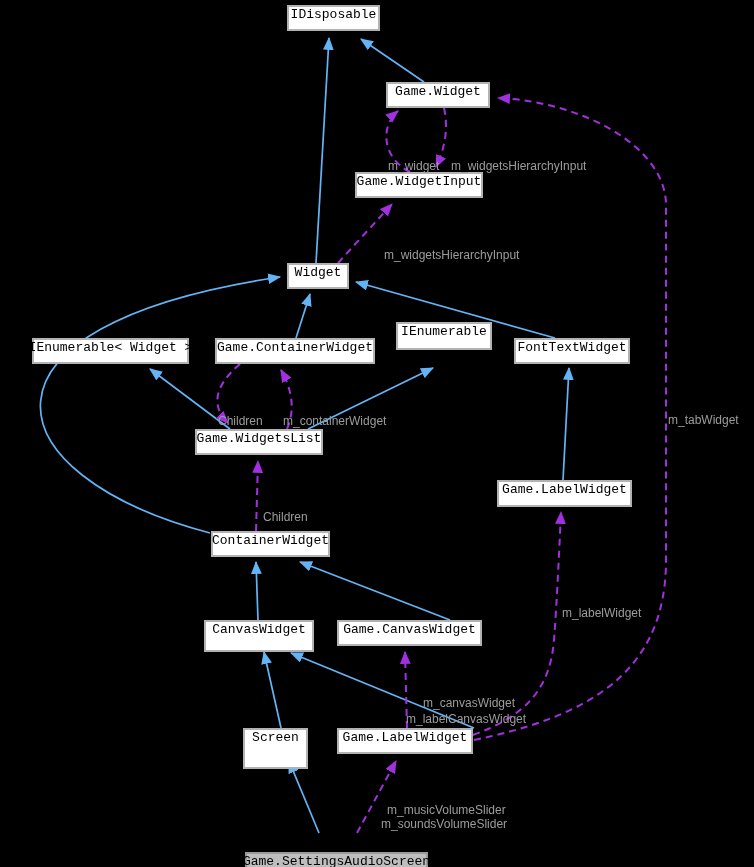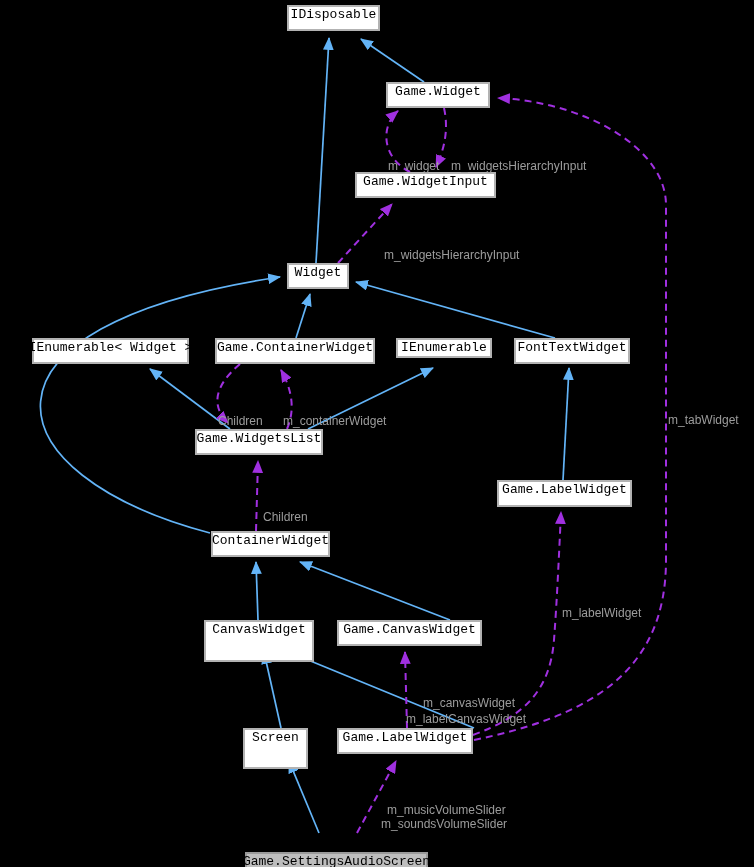--- a/index.html
+++ b/index.html
@@ -56,48 +56,48 @@
       <path d="M 357,833 L 396,761" marker-end="url(#ap)"></path>
     </g>
   </svg>
 
   <div class="node" style="left:287px;top:5px;width:93px;height:26px">
       <span>IDisposable</span>
     </div>
   <div class="node" style="left:386px;top:82px;width:104px;height:26px">
       <span>Game.Widget</span>
     </div>
-  <div class="node" style="left:355px;top:172px;width:141px;height:26px">
+  <div class="node" style="left:355px;top:172px;width:128px;height:26px">
       <span>Game.WidgetInput</span>
     </div>
   <div class="node" style="left:287px;top:263px;width:62px;height:26px">
       <span>Widget</span>
     </div>
   <div class="node" style="left:32px;top:338px;width:157px;height:26px">
       <span>IEnumerable&lt; Widget &gt;</span>
     </div>
   <div class="node" style="left:215px;top:338px;width:160px;height:26px">
       <span>Game.ContainerWidget</span>
     </div>
-  <div class="node" style="left:396px;top:338px;width:96px;height:20px">
+  <div class="node" style="left:396px;top:322px;width:96px;height:28px">
       <span>IEnumerable</span>
     </div>
   <div class="node" style="left:195px;top:429px;width:128px;height:26px">
       <span>Game.WidgetsList</span>
     </div>
   <div class="node" style="left:514px;top:338px;width:116px;height:26px">
       <span>FontTextWidget</span>
     </div>
   <div class="node" style="left:497px;top:480px;width:135px;height:27px">
       <span>Game.LabelWidget</span>
     </div>
   <div class="node" style="left:211px;top:531px;width:119px;height:26px">
       <span>ContainerWidget</span>
     </div>
-  <div class="node" style="left:204px;top:620px;width:110px;height:42px">
+  <div class="node" style="left:204px;top:620px;width:110px;height:32px">
       <span>CanvasWidget</span>
     </div>
   <div class="node" style="left:337px;top:620px;width:145px;height:26px">
       <span>Game.CanvasWidget</span>
     </div>
   <div class="node" style="left:243px;top:728px;width:65px;height:41px">
       <span>Screen</span>
     </div>
   <div class="node" style="left:337px;top:728px;width:136px;height:26px">
       <span>Game.LabelWidget</span>

